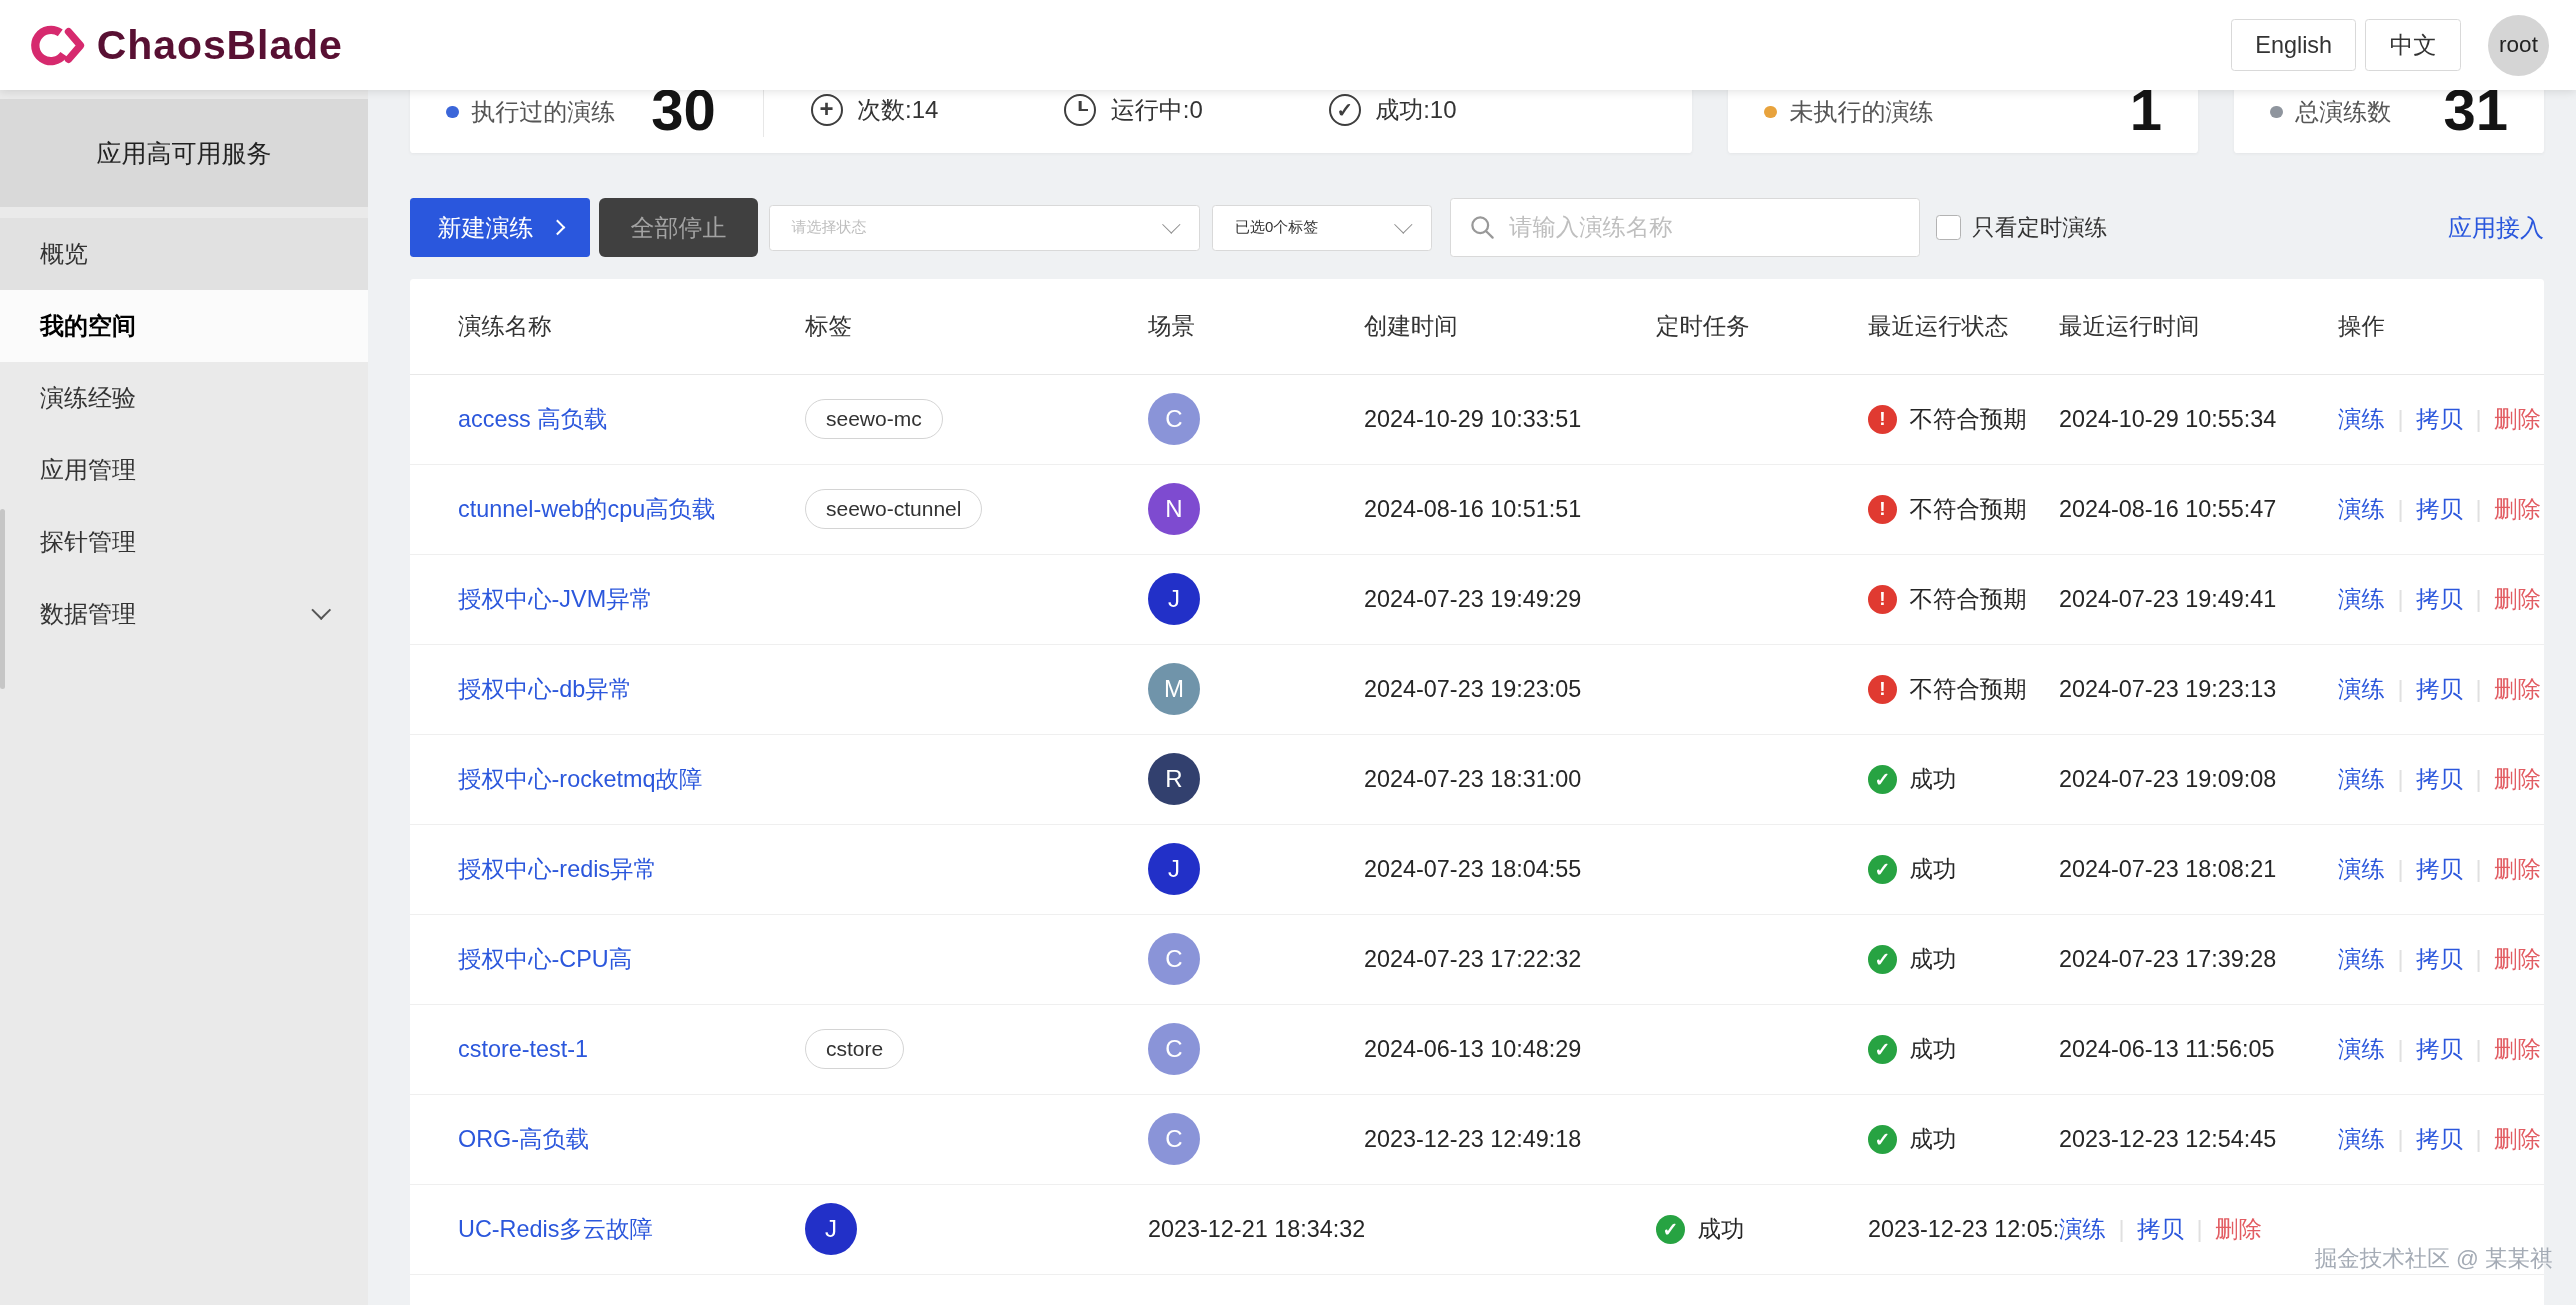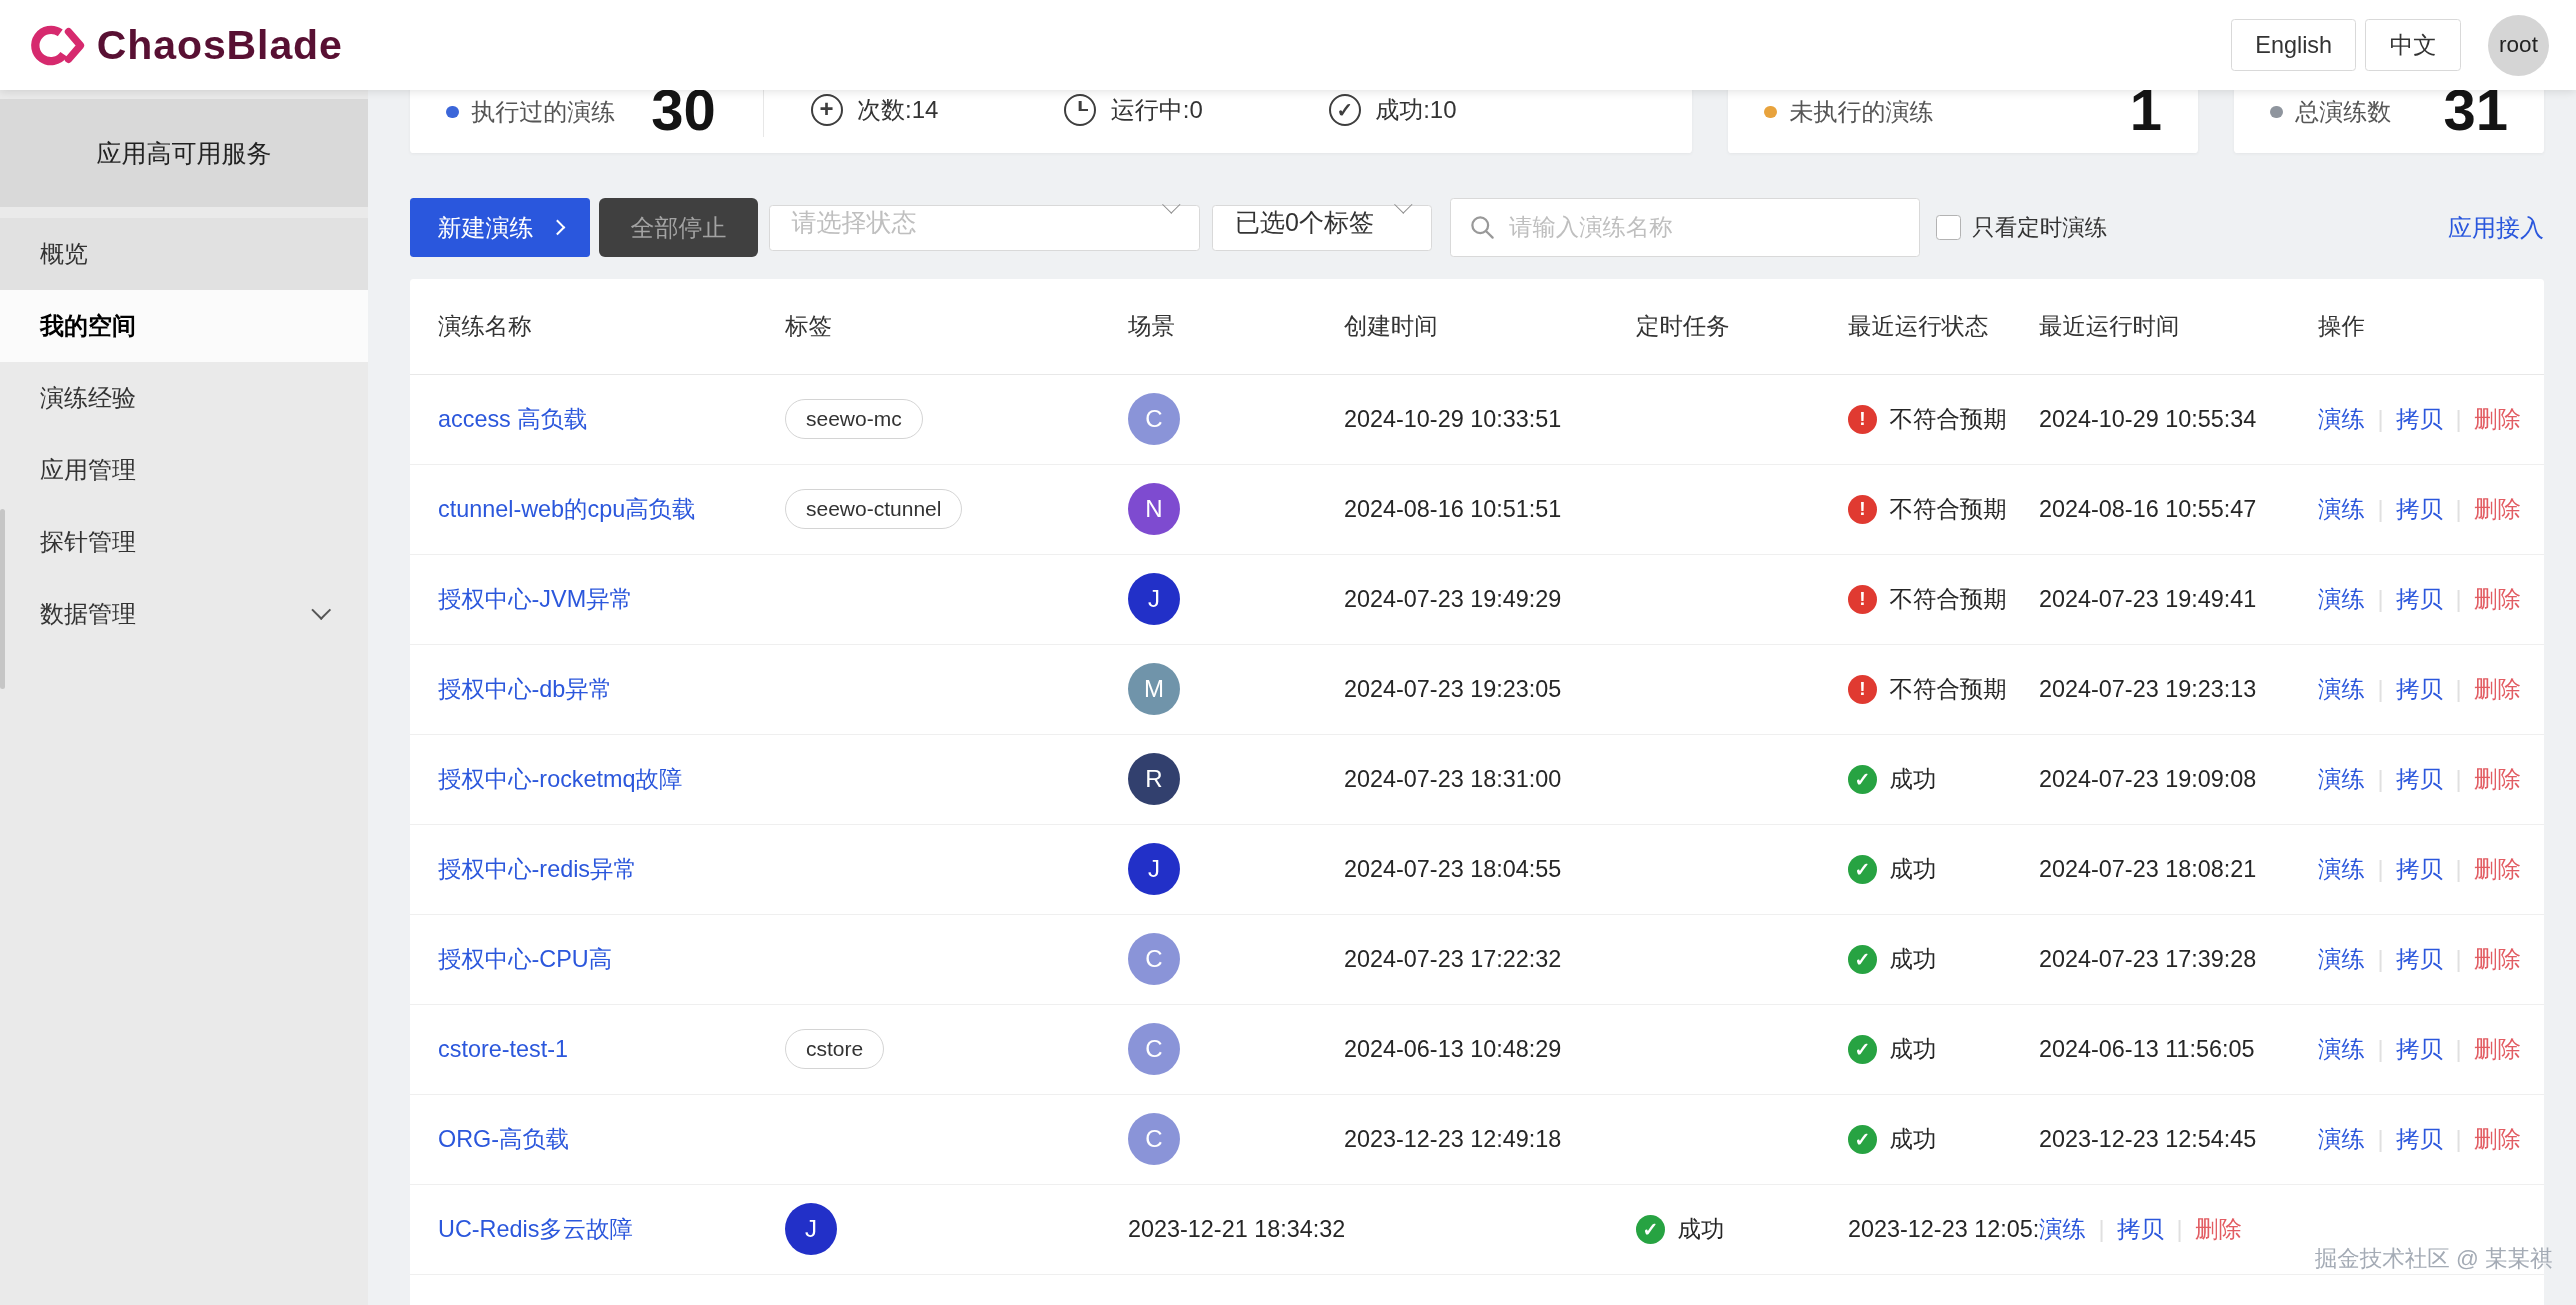--- a/index.html
+++ b/index.html
@@ -89,38 +89,38 @@
     gap: 18px; cursor: pointer; padding: 0 23.4px; font-family: inherit;
   }
   .chev-r-white { width: 10.8px; height: 10.8px; border-right: 2.7px solid #fff; border-bottom: 2.7px solid #fff; transform: rotate(-45deg); }
   .btn-disabled {
     height: 59px; width: 159px; margin-left: 9px; background: #404040; color: #a3a3a3;
     font-size: 24px; border: none; border-radius: 6px; display: flex; align-items: center; justify-content: center;
     cursor: not-allowed; font-family: inherit;
   }
   .select {
     height: 46px; background: #fff; border: 0.9px solid #d9d9d9; border-radius: 3.6px;
-    display: flex; align-items: flex-start; padding: 0 21.6px; font-size: 25px; cursor: pointer;
+    display: flex; align-items: center; padding: 0 21.6px; font-size: 15px; cursor: pointer;
   }
   .chev-d { width: 12.6px; height: 12.6px; border-right: 1.8px solid #8c8c8c; border-bottom: 1.8px solid #8c8c8c; transform: rotate(45deg); margin-top: -7.2px; flex: none; }
   .sel-status { width: 431px; margin-left: 10.8px; color: #bfbfbf; justify-content: space-between; }
   .sel-tag { width: 220px; margin-left: 12.6px; color: #333; justify-content: space-between; }
   .searchbox {
     width: 470px; margin-left: 18px; height: 59px; background: #fff; border: 0.9px solid #d9d9d9;
     border-radius: 3.6px; display: flex; align-items: center; padding: 0 18px; gap: 12.6px;
   }
   .searchbox input { border: none; outline: none; font-size: 23.4px; flex: 1; color: #000000; font-family: inherit; background: transparent; }
   .searchbox input::placeholder { color: #bfbfbf; }
   .cbwrap { display: flex; align-items: center; gap: 10.8px; margin-left: 16px; font-size: 22.5px; color: #333; white-space: nowrap; }
   .cb { width: 25px; height: 25px; border: 1.8px solid #b3b3b3; border-radius: 3.6px; background: #fff; cursor: pointer; flex: none; }
   .link-accent { margin-left: auto; color: #2a57dd; font-size: 24px; cursor: pointer; white-space: nowrap; }
 
   
   .table { background: #fff; margin-top: 21.6px; border-radius: 3.6px; padding-bottom: 72px; }
-  .thead, .trow { display: grid; grid-template-columns: 375px 343px 216px 292px 212px 191px 279px 1fr; align-items: center; }
+  .thead, .trow { display: grid; grid-template-columns: 375px 343px 216px 292px 212px 191px 279px 1fr; align-items: center; padding-left: 20px; }
   .thead { height: 96px; font-size: 23.4px; color: #333; font-weight: 500; border-bottom: 0.9px solid #e8e8e8; }
   .trow { height: 90px; font-size: 23.4px; color: #262626; border-bottom: 0.9px solid #efefef; }
   .cell { padding-right: 10.8px; white-space: nowrap; overflow: hidden; }
   .thead .cell:first-child, .trow .cell:first-child { padding-left: 28px; }
   .name-link { color: #2b57dc; cursor: pointer; }
   .tag-pill { display: inline-block; border: 0.9px solid #d4d4d4; border-radius: 27px; padding: 7.2px 20px; font-size: 21px; color: #333; background: #fff; }
   .avatar { width: 52px; height: 52px; border-radius: 50%; color: #fff; display: flex; align-items: center; justify-content: center; font-size: 24px; }
   .status-cell { display: flex; align-items: center; gap: 12.6px; }
   .sicon { width: 29px; height: 29px; border-radius: 50%; color: #fff; display: flex; align-items: center; justify-content: center; font-size: 19px; font-weight: bold; flex: none; }
   .sicon.error { background: #e03a31; }

